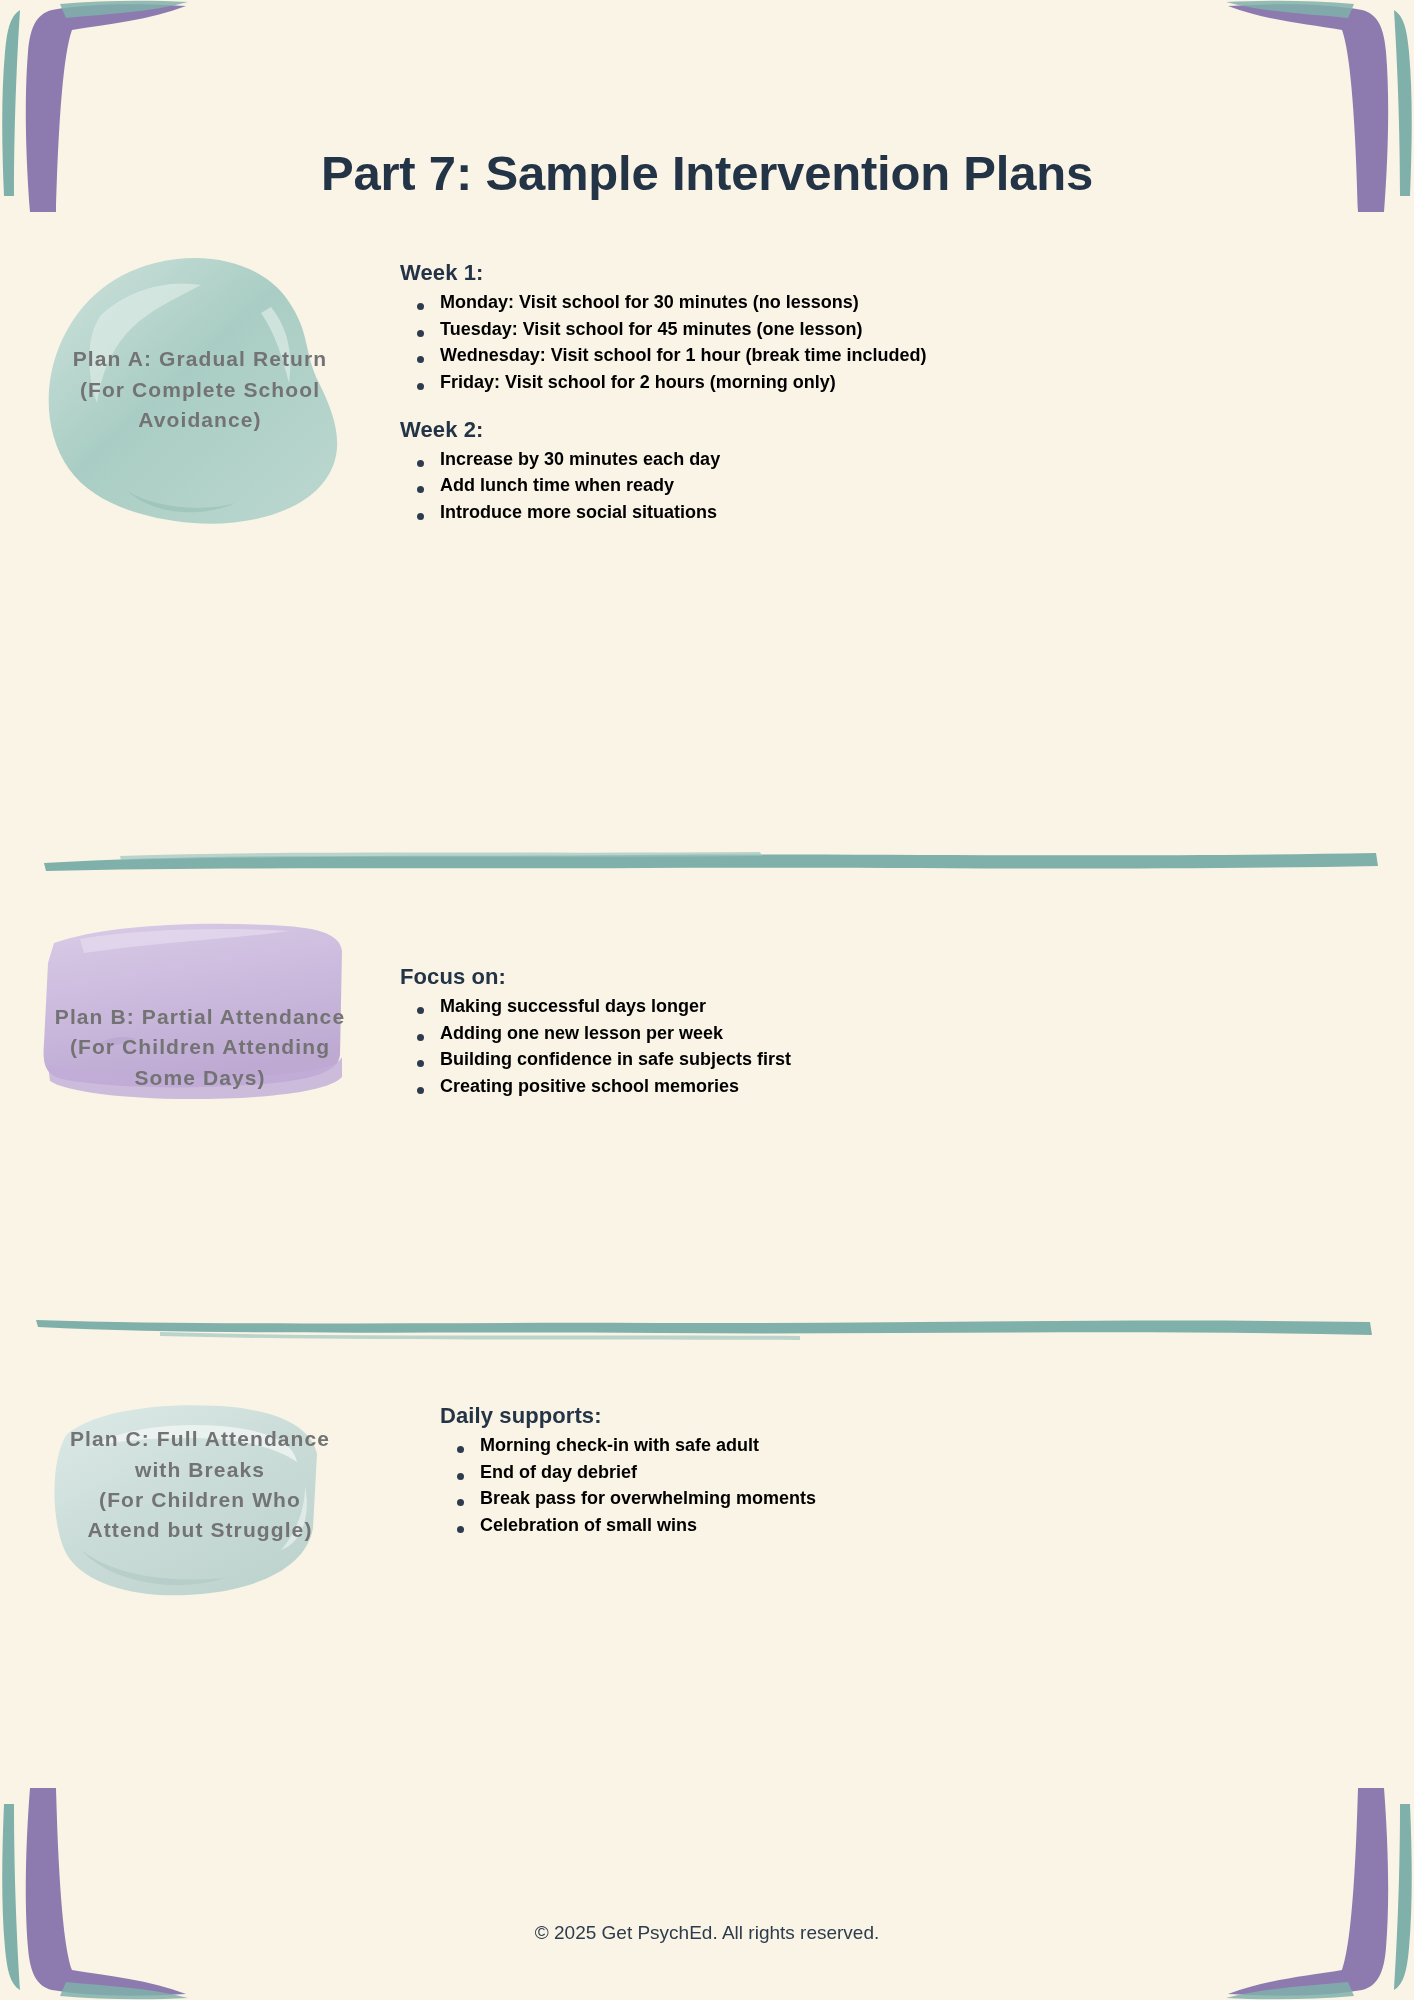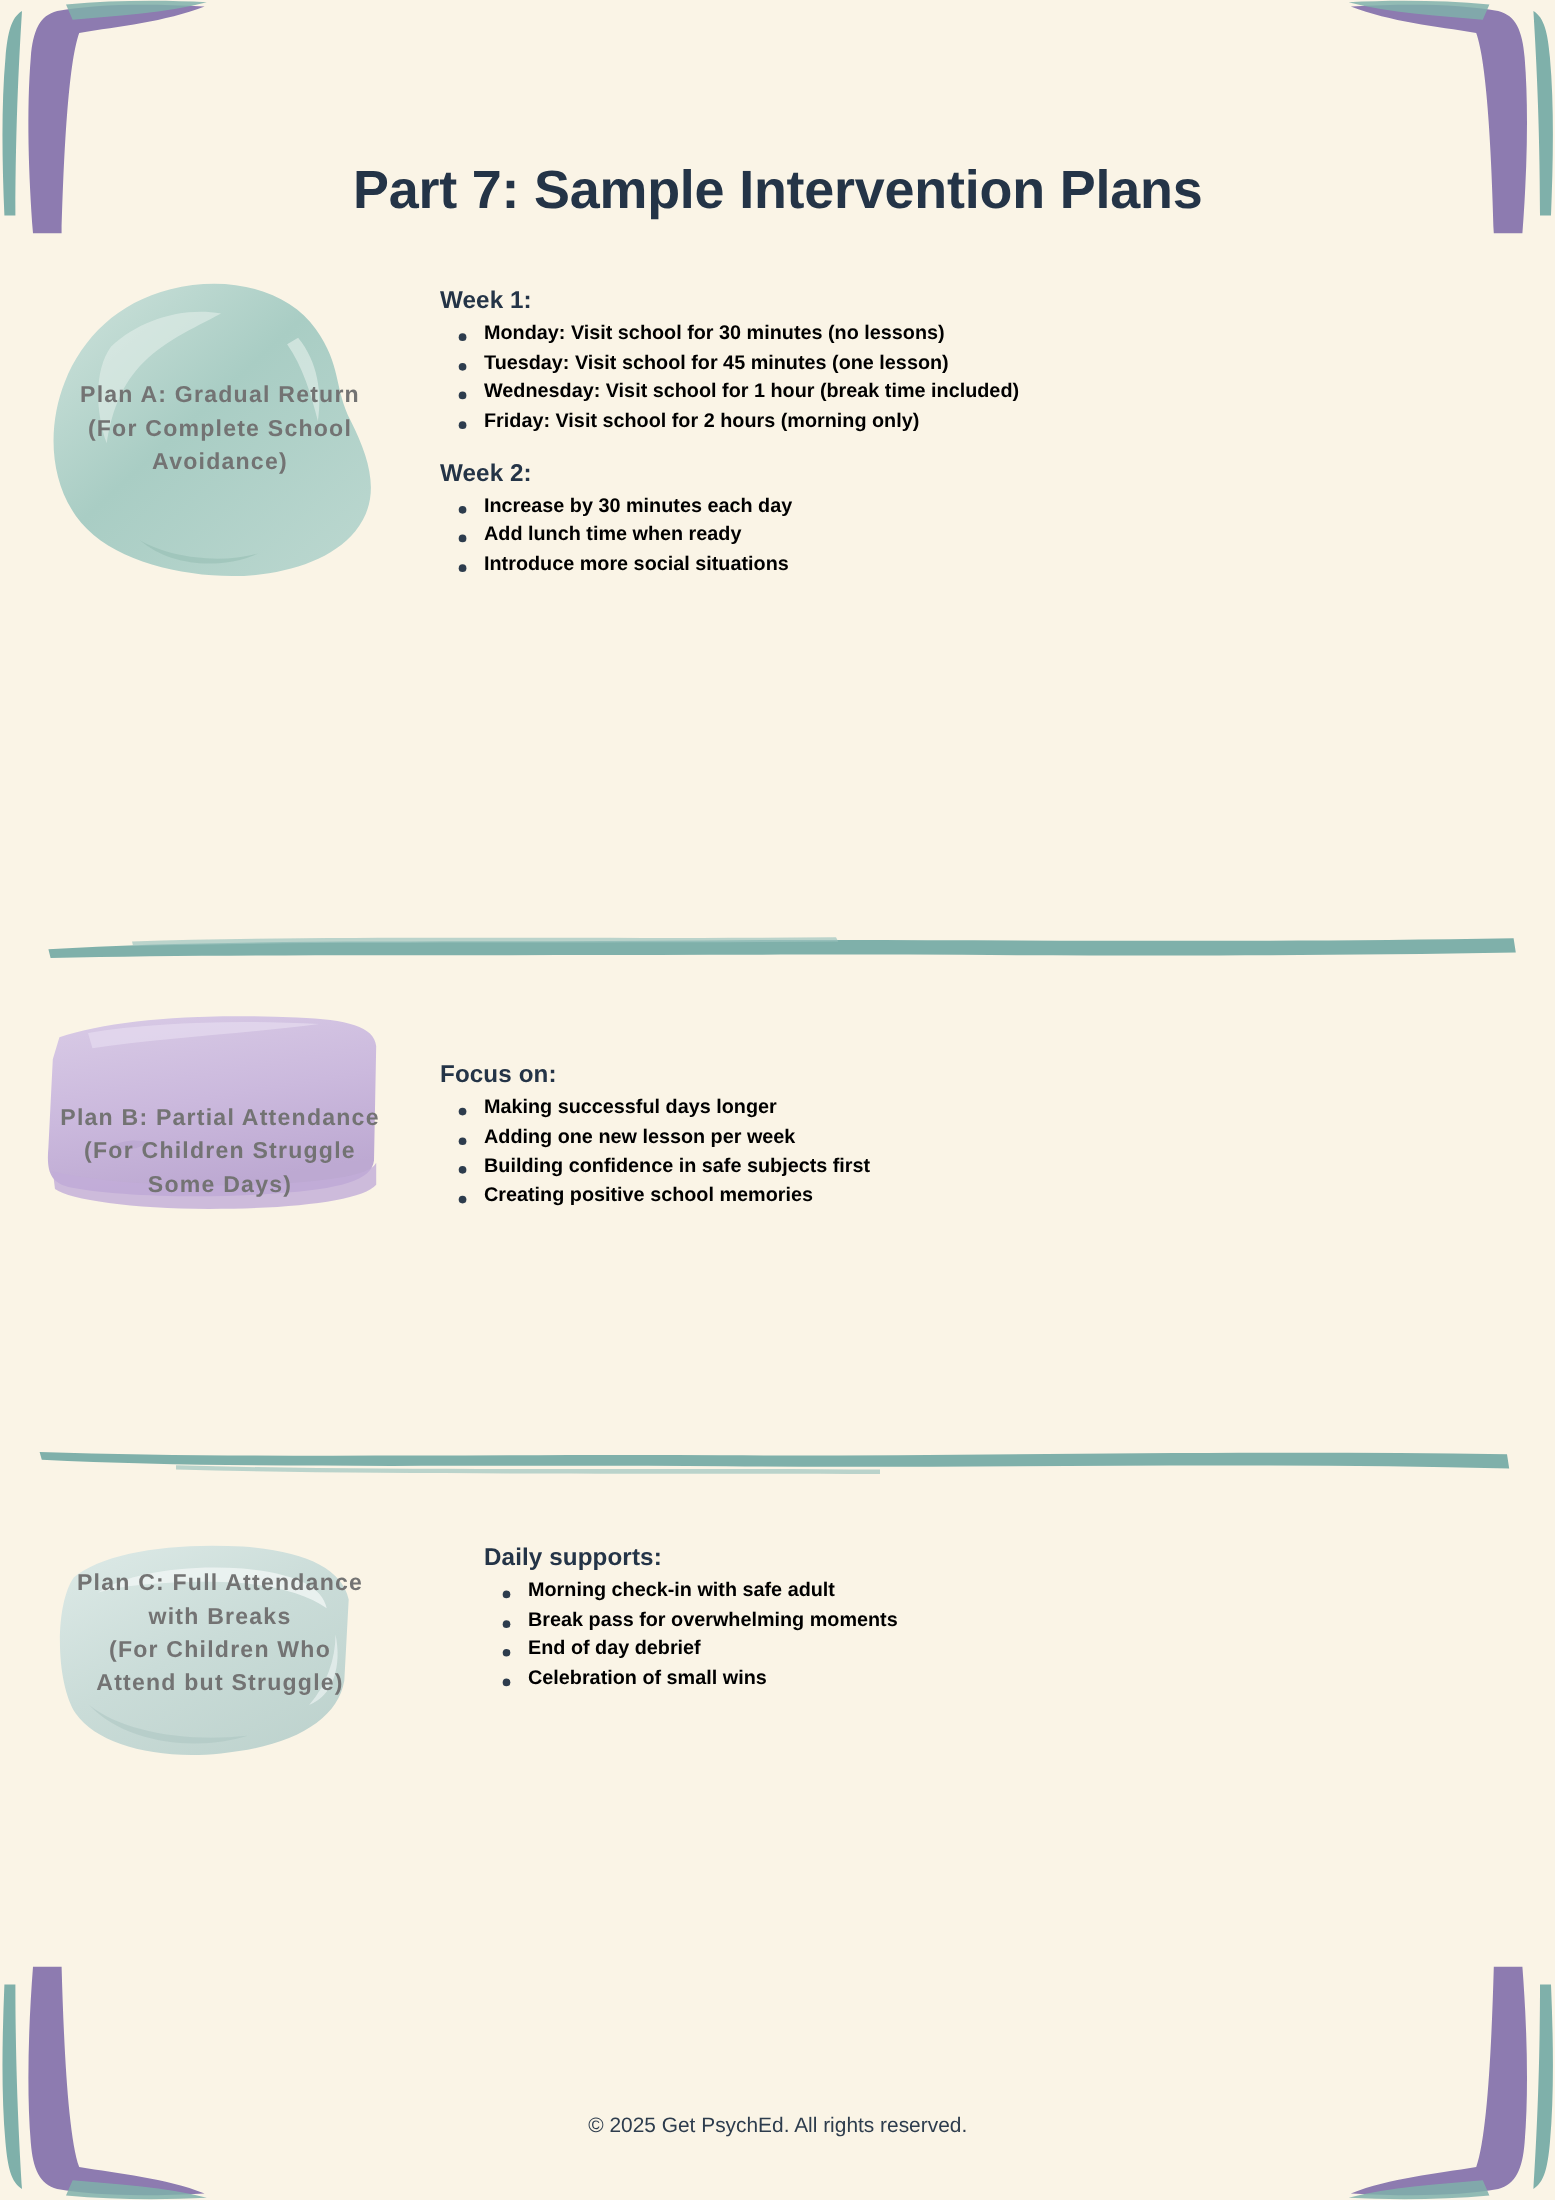--- a/index.html
+++ b/index.html
@@ -242,21 +242,21 @@
             </linearGradient>
           </defs>
           <path d="M14,28 C60,12 140,6 230,10 C276,12 300,18 302,36 L300,140 C298,158 270,166 210,170 C140,175 60,172 22,164 C6,160 2,150 4,128 L8,48 Z" fill="url(#gB)"></path>
           <path d="M8,150 C60,162 150,166 230,160 C280,156 298,150 302,142 L302,162 C290,176 230,184 150,184 C80,184 24,176 10,166 Z" fill="#c2add8" opacity="0.8"></path>
           <path d="M40,24 C100,14 180,12 250,16 C190,24 110,28 44,38 Z" fill="#e6dcf0" opacity="0.7"></path>
           <path d="M60,128 C70,122 84,120 96,124 C84,130 70,132 60,128 Z" fill="#b8a3cf" opacity="0.6"></path>
         </svg>
       </div>
       <div class="plan-label">
         <span>Plan B: Partial Attendance</span><br>
-        <span>(For Children Struggle</span><br>
+        <span>(For Children Attending</span><br>
         <span>Some Days)</span>
       </div>
     </div>
 
     <div class="plan-body" style="padding-top:24px;">
       <div class="sub-head">Focus on:</div>
       <ul class="bullets last">
         <li>Making successful days longer</li>
         <li>Adding one new lesson per week</li>
         <li>Building confidence in safe subjects first</li>
@@ -294,22 +294,22 @@
         <span>with Breaks</span><br>
         <span>(For Children Who</span><br>
         <span>Attend but Struggle)</span>
       </div>
     </div>
 
     <div class="plan-body" style="padding-top:33px;padding-left:40px;">
       <div class="sub-head">Daily supports:</div>
       <ul class="bullets last">
         <li>Morning check-in with safe adult</li>
+        <li>End of day debrief</li>
         <li>Break pass for overwhelming moments</li>
-        <li>End of day debrief</li>
         <li>Celebration of small wins</li>
       </ul>
     </div>
   </div>
 
   <div class="footer">© 2025 Get PsychEd. All rights reserved.</div>
 
 </div>
 
 </body></html>

